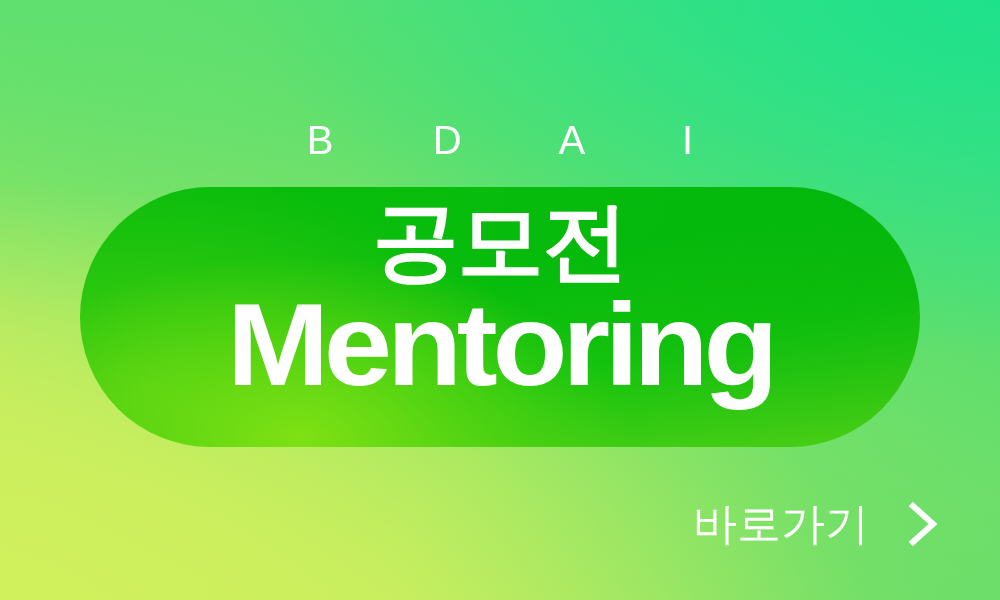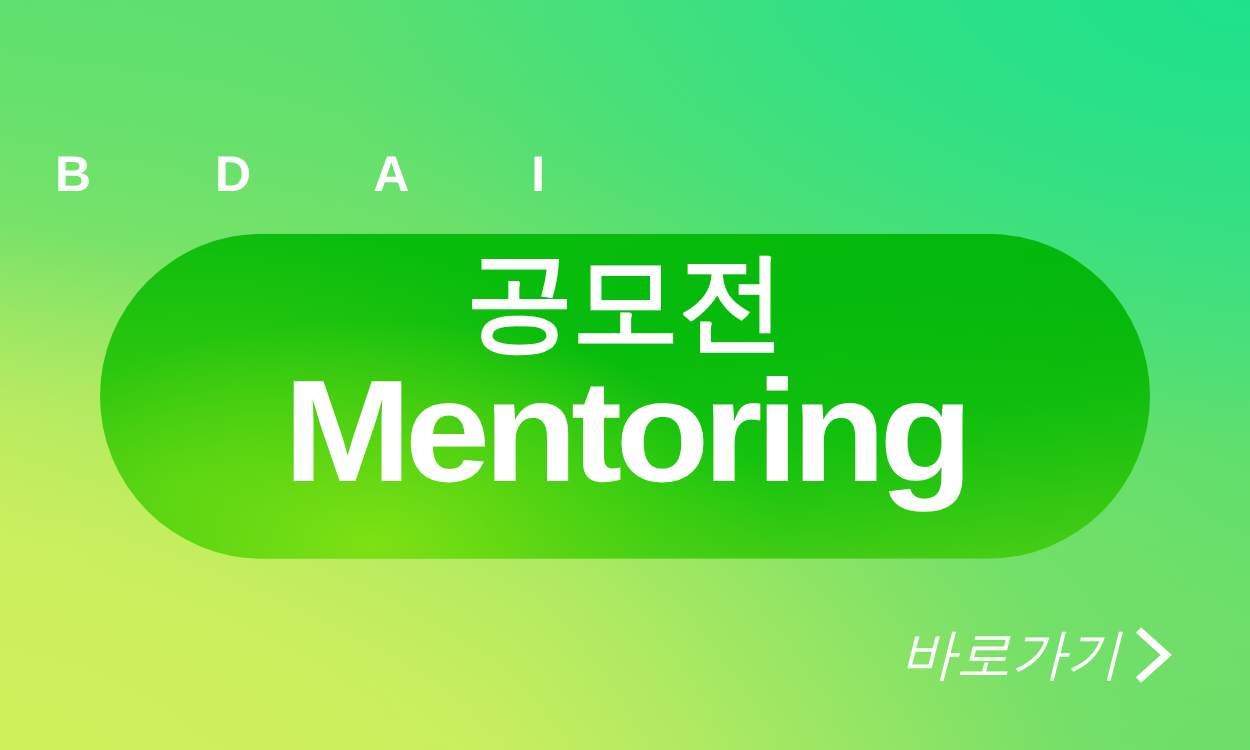--- a/index.html
+++ b/index.html
@@ -25,24 +25,24 @@
   }
 
   
   .bdai {
     position: absolute;
     left: 0;
     right: 0;
     top: 112px;
     height: 56px;
     line-height: 56px;
-    text-align: left;
+    text-align: center;
     color: #ffffff;
     font-size: 40px;
-    font-weight: 700;
+    font-weight: 400;
     letter-spacing: 44px;
     
     text-indent: 44px;
     white-space: nowrap;
     user-select: none;
   }
 
   
   .pill {
     position: absolute;
@@ -98,25 +98,24 @@
     transform: scaleX(1.06);
   }
 
   
   .cta {
     position: absolute;
     right: 60px;
     bottom: 52px;
     display: flex;
     align-items: center;
-    gap: 9px;
+    gap: 37px;
     color: #ffffff;
     cursor: pointer;
     user-select: none;
-    font-style: italic;
   }
 
   .cta-label {
     font-size: 44px;
     line-height: 48px;
     font-weight: 500;
     letter-spacing: 0px;
     white-space: nowrap;
   }
 

